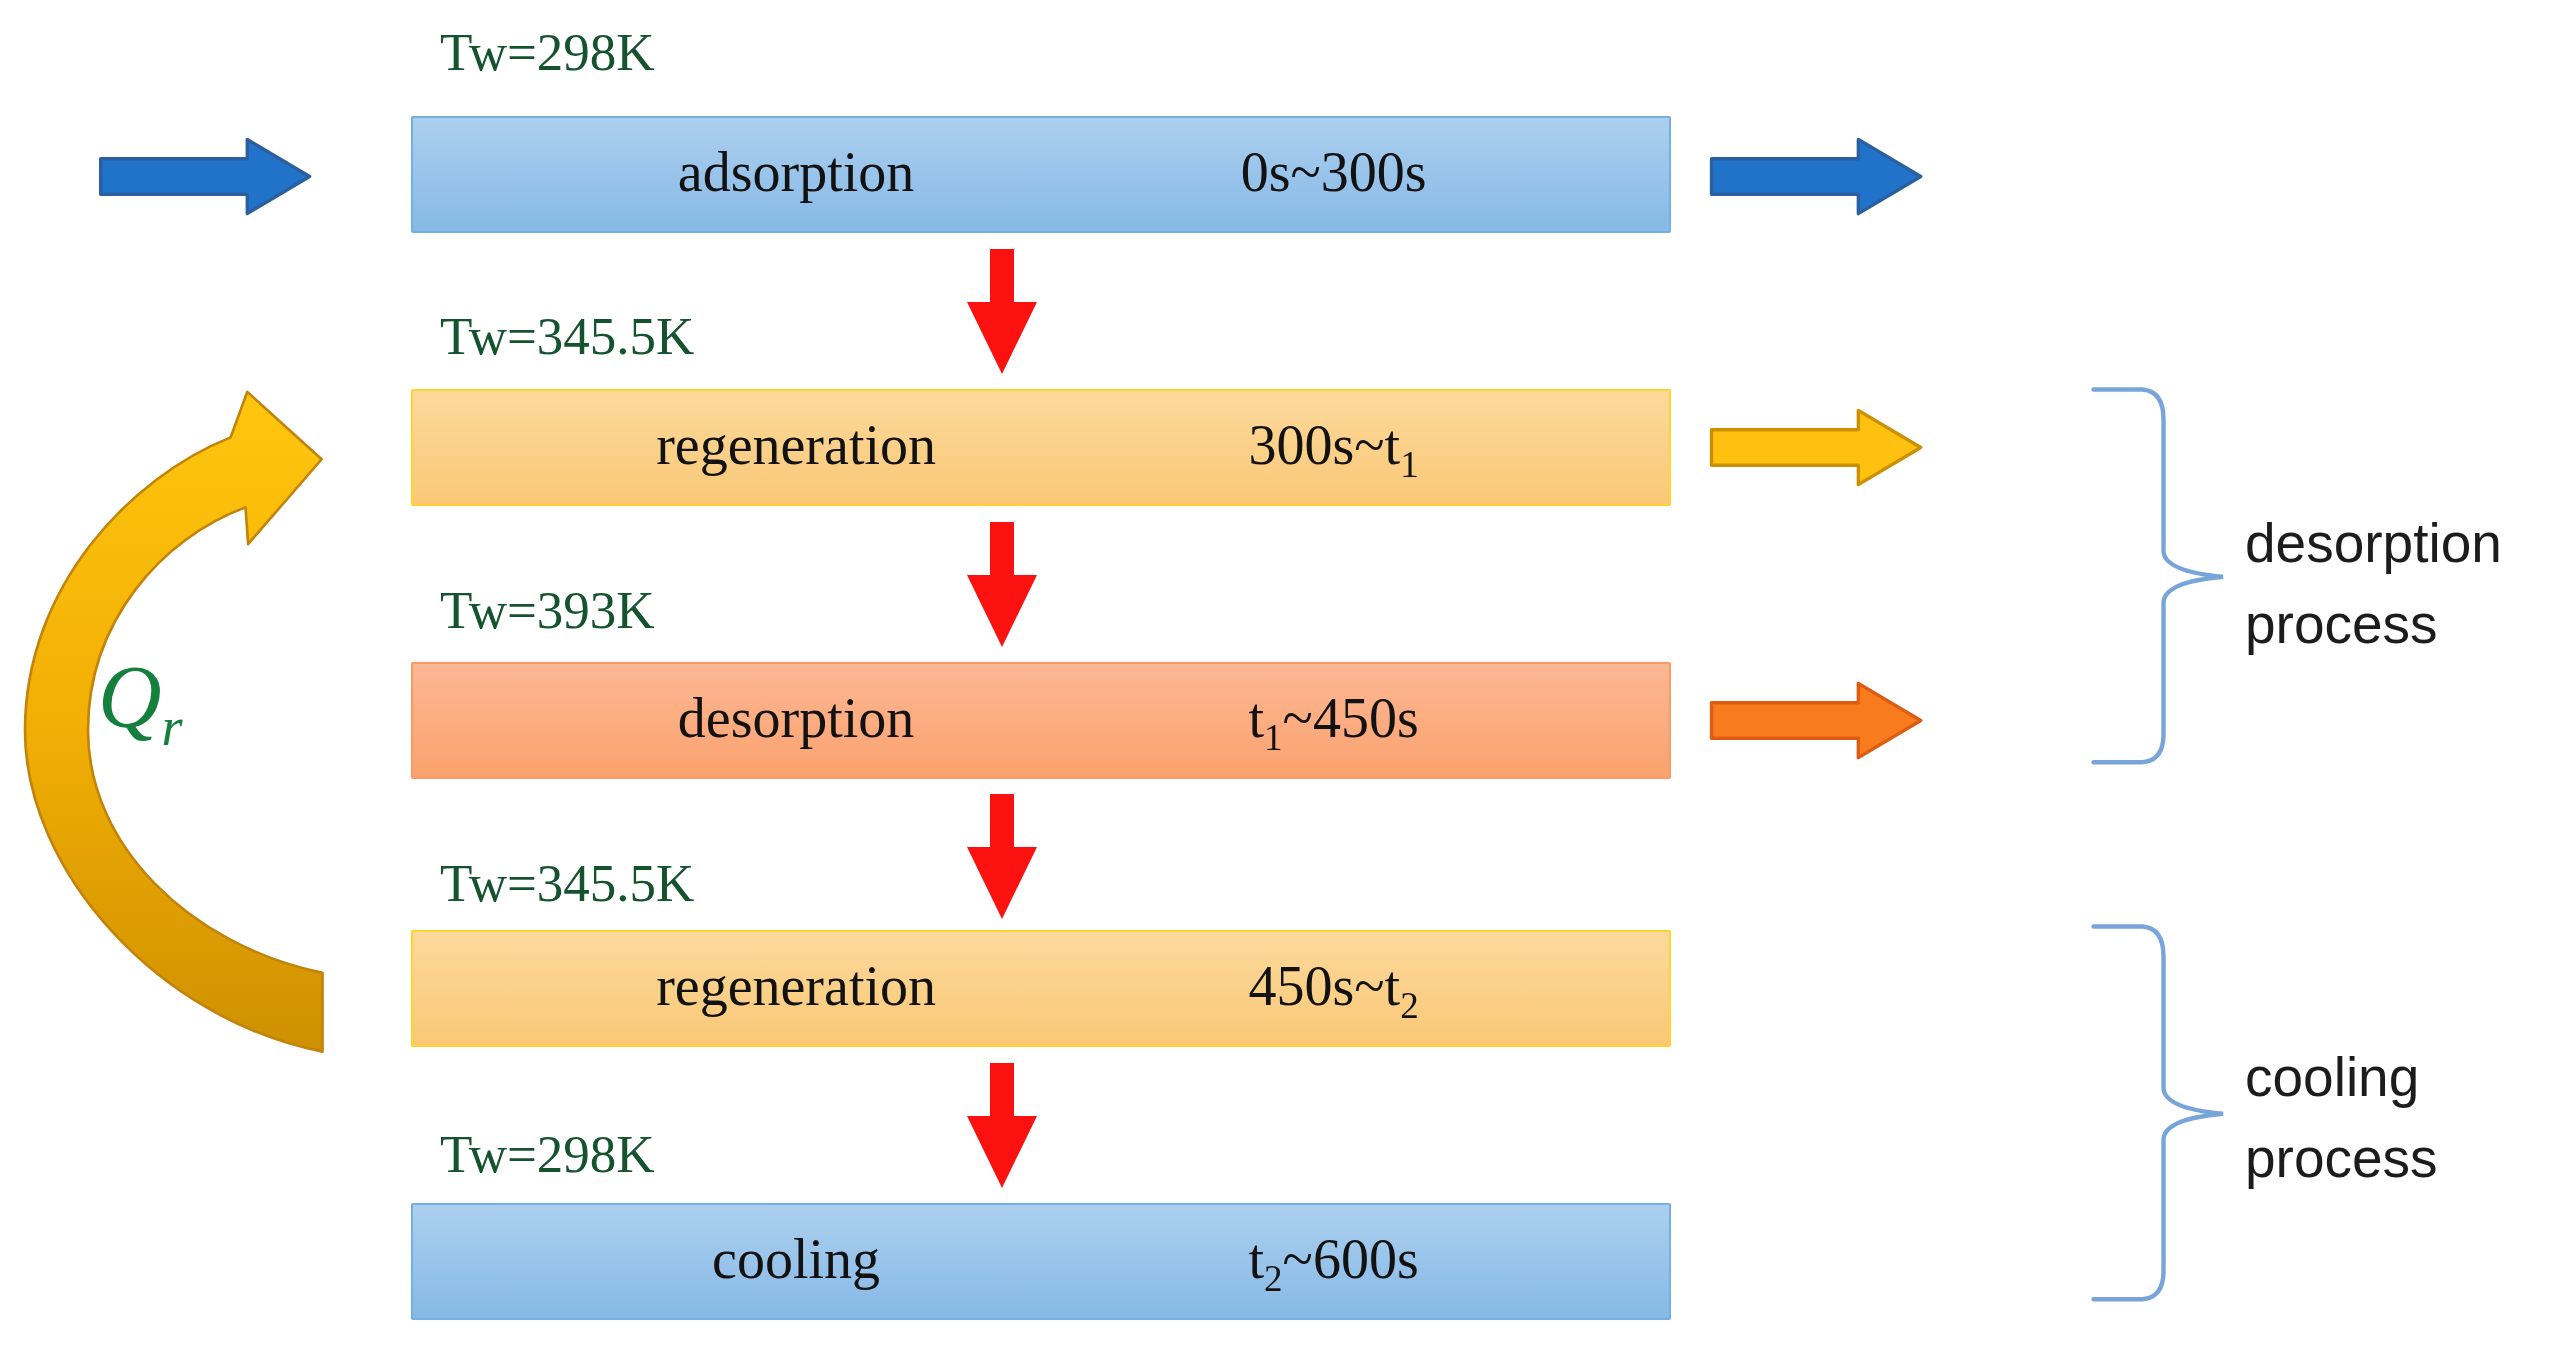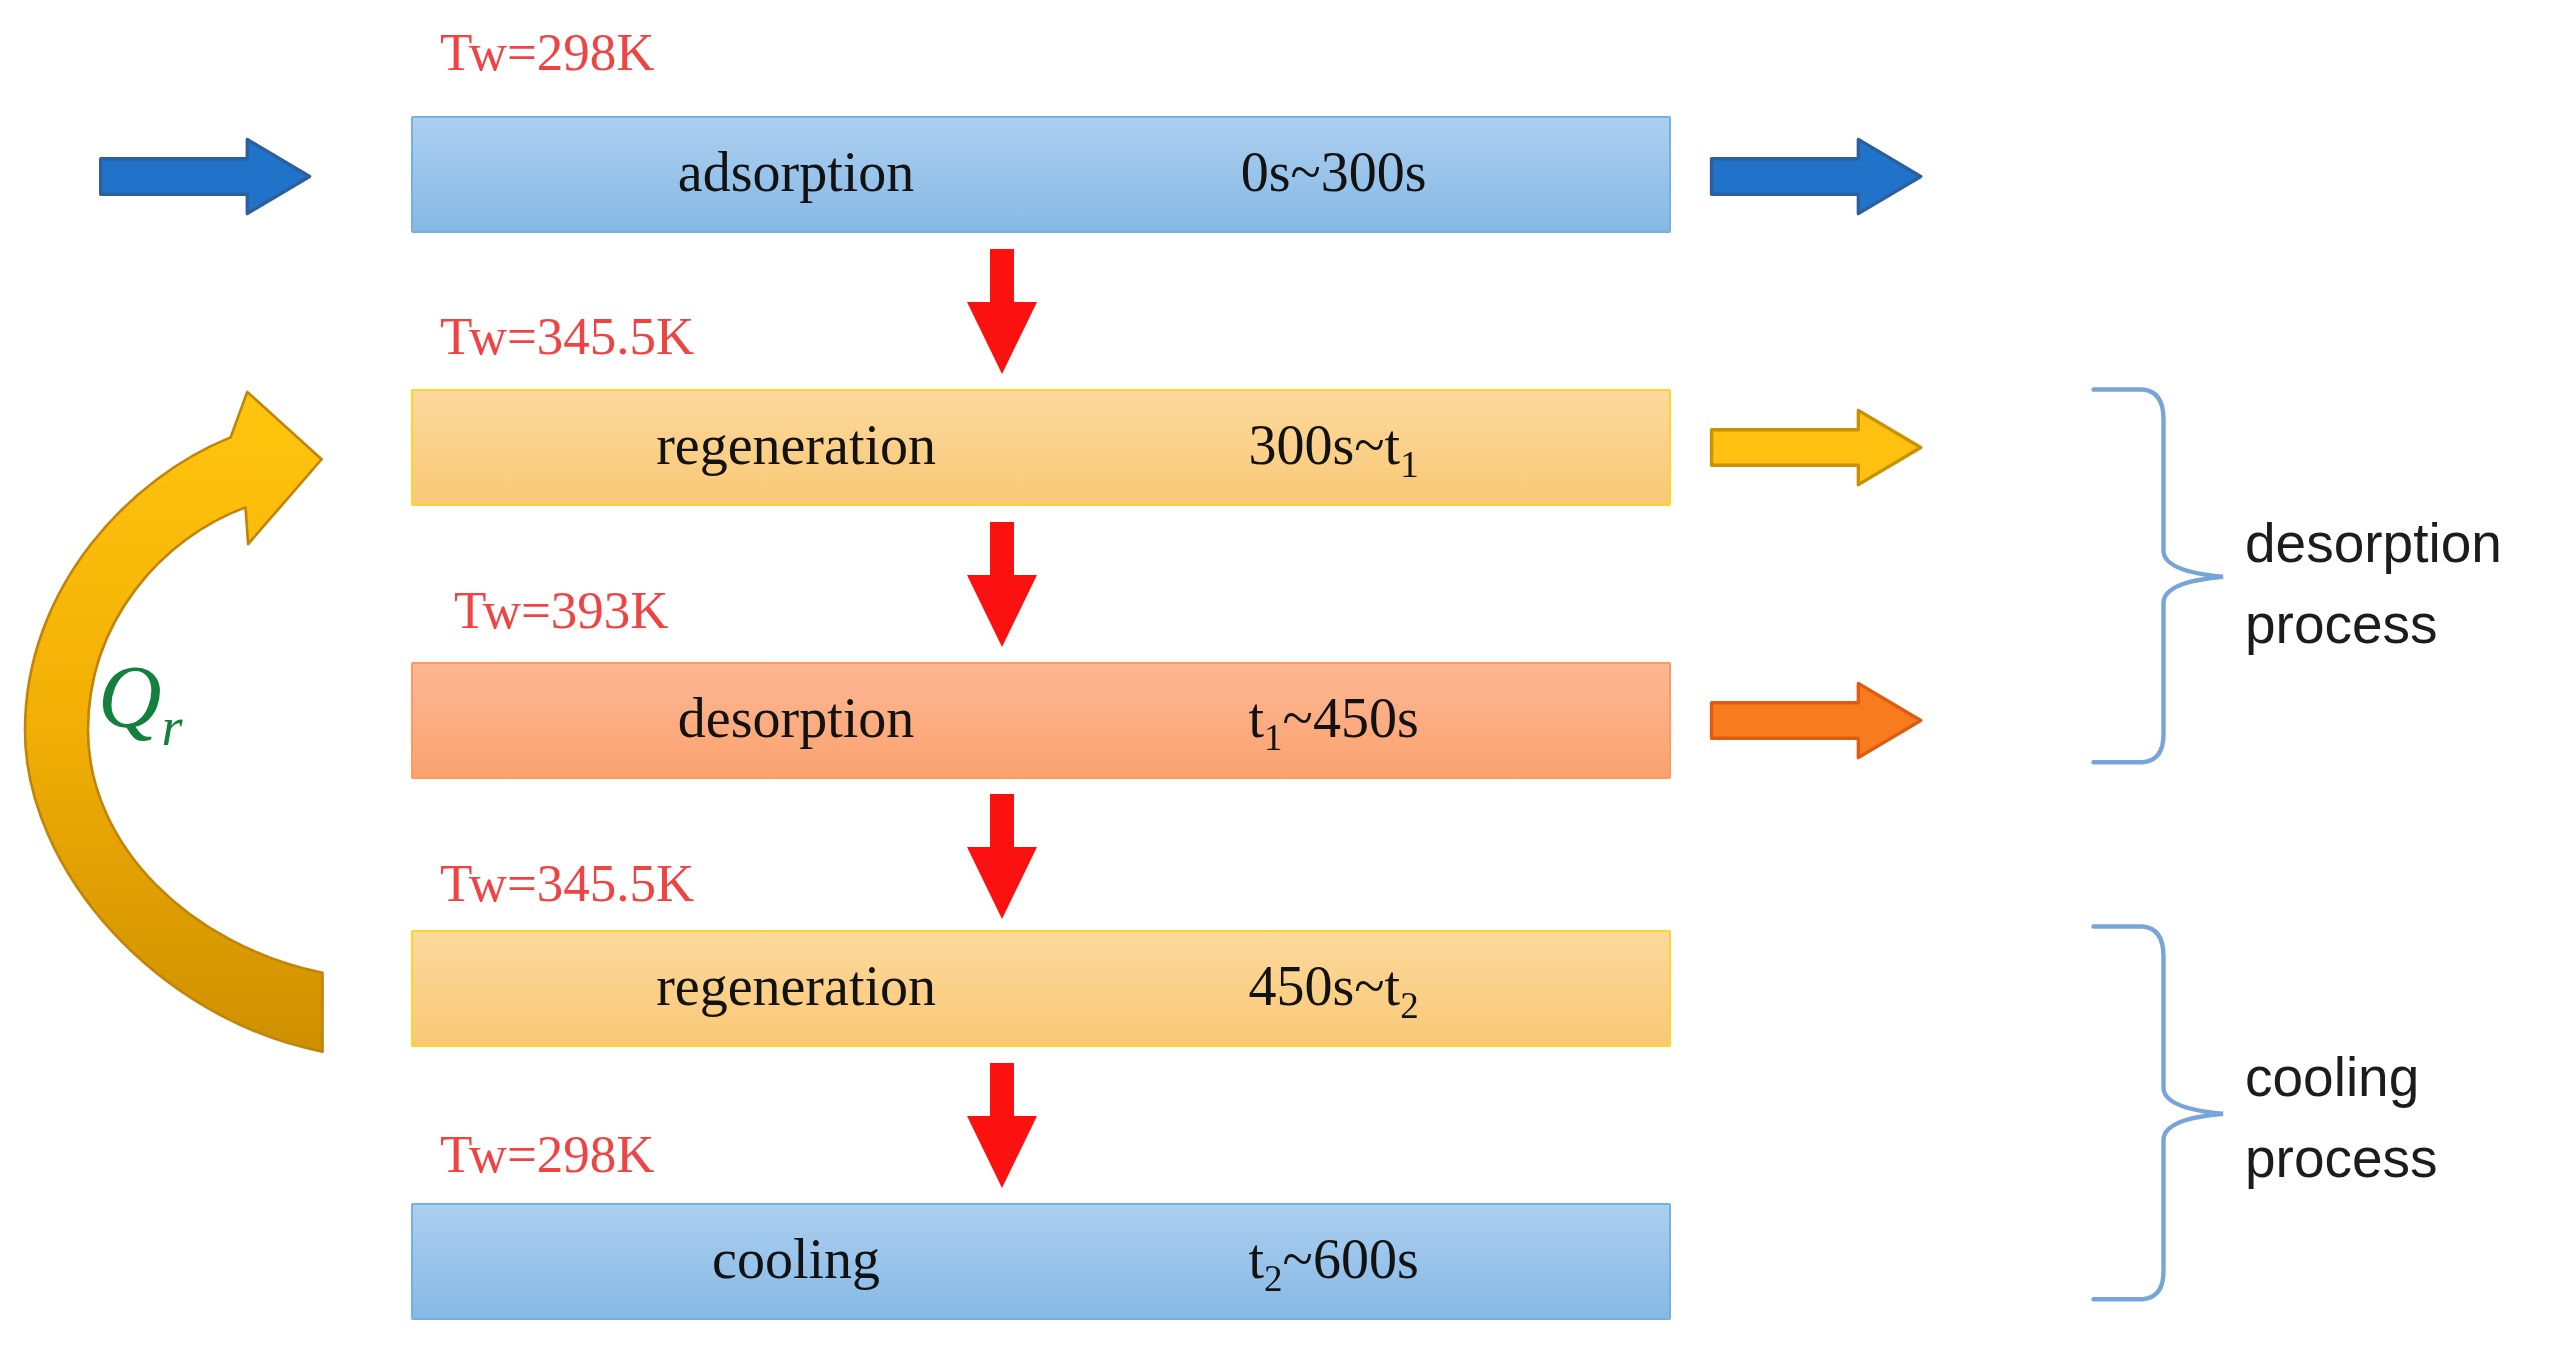--- a/index.html
+++ b/index.html
@@ -13,21 +13,21 @@
     color: #121212;
   }
   .abs { position: absolute; }
 
   
   .temp-label {
     position: absolute;
     left: 440px;
     font-size: 53px;
     line-height: 60px;
-    color: #ef4444;
+    color: #14532d;
     white-space: nowrap;
   }
 
   
   .stage-box {
     position: absolute;
     left: 411px;
     width: 1260px;
     height: 117px;
     border-radius: 1.8px;
@@ -137,21 +137,21 @@
   <div class="stage-box box-yellow" style="top:389px;">
     <span class="stage-name">regeneration</span>
     <span class="stage-time"><span>300s~t</span><sub class="t-sub">1</sub><span></span></span>
   </div>
 
   <div class="red-arrow" style="left:967px; top:522px;">
     <div class="stem"></div>
     <div class="head"></div>
   </div>
 
-  <div class="temp-label" style="top:580px;margin-left:14px;">Tw=393K</div>
+  <div class="temp-label" style="top:580px;">Tw=393K</div>
   <div class="stage-box box-salmon" style="top:662px;">
     <span class="stage-name">desorption</span>
     <span class="stage-time"><span>t</span><sub class="t-sub">1</sub><span>~450s</span></span>
   </div>
 
   <div class="red-arrow" style="left:967px; top:794px;">
     <div class="stem"></div>
     <div class="head"></div>
   </div>
 

